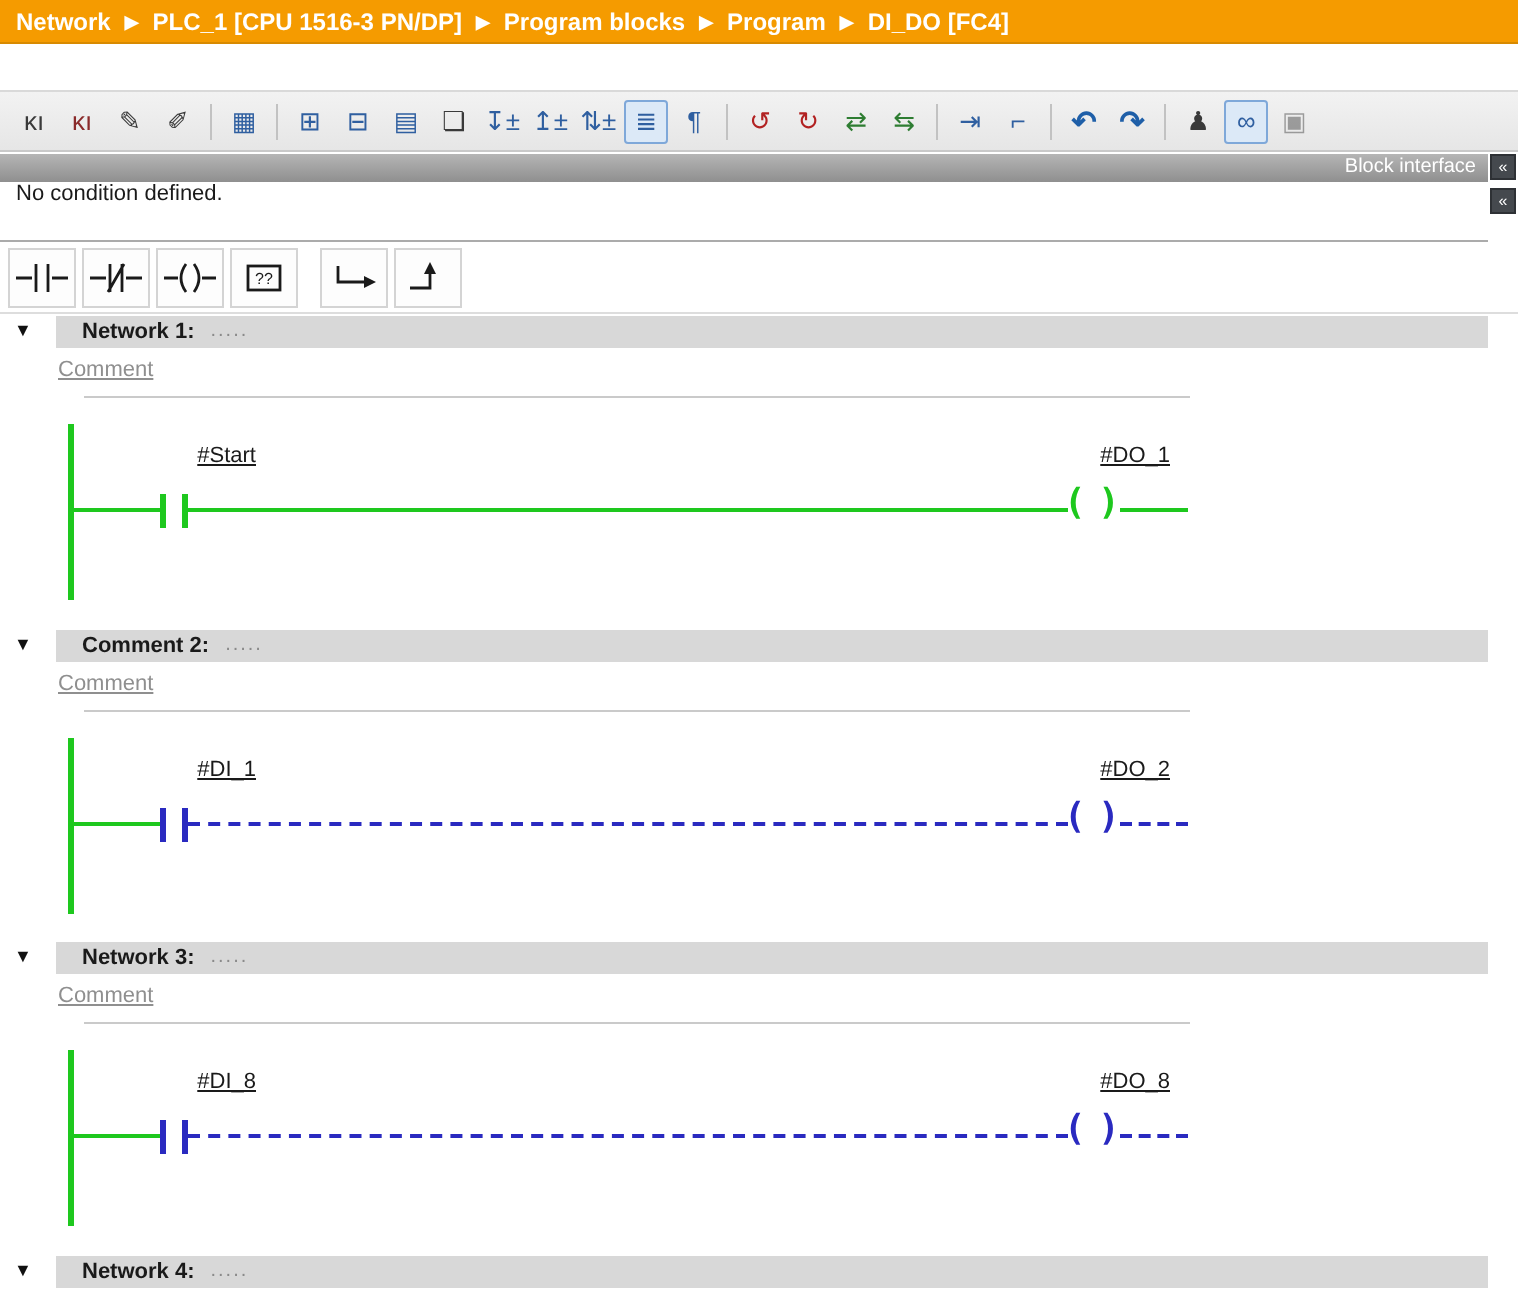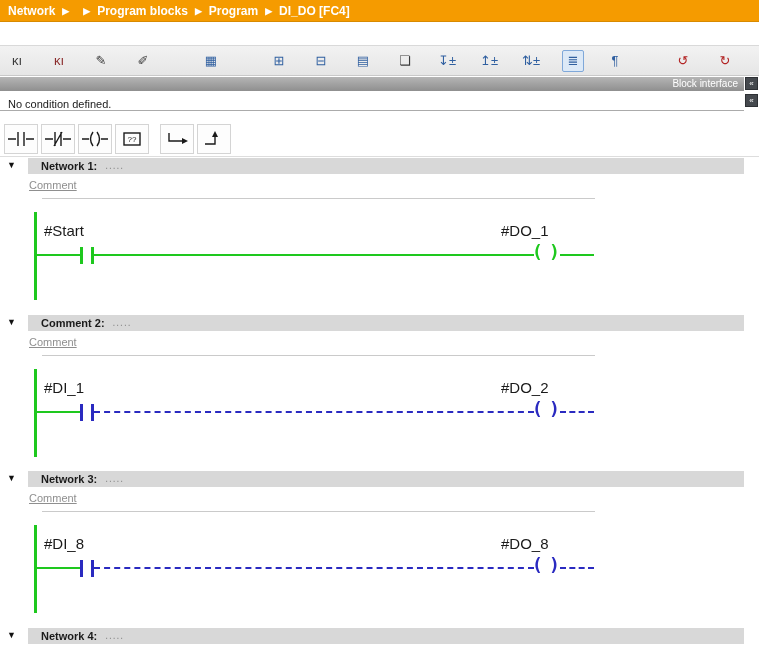--- a/index.html
+++ b/index.html
@@ -21,21 +21,21 @@
     display:flex;align-items:center;padding-left:8px;
     color:#fff;font-size:12px;font-weight:bold;white-space:nowrap;
   }
   .crumb-item{cursor:default;}
   .crumb-sep{margin:0 7px;font-size:9px;line-height:22px;}
   
   #toolbar{
     position:absolute;top:45px;left:0;right:0;height:31px;
     background:linear-gradient(#F2F2F2,#E6E6E6);
     border-top:1px solid #D9D9D9;border-bottom:1px solid #C9C9C9;
-    display:flex;align-items:center;padding-left:6px;gap:20px;
+    display:flex;align-items:center;padding-left:6px;gap:2px;
   }
   .tbi{
     min-width:22px;height:22px;padding:0 1px;
     display:flex;align-items:center;justify-content:center;
     font-size:13px;color:#3A3A3A;border:1px solid transparent;border-radius:2px;
   }
   .tbi.c-red{color:#B22222;}
   .tbi.c-green{color:#2E7D32;}
   .tbi.c-blue{color:#2F5FA0;}
   .tbi.c-bold{color:#1F5FA8;font-weight:bold;font-size:15px;}
@@ -52,22 +52,22 @@
   }
   .panel-btn{
     position:absolute;right:1px;width:13px;height:13px;
     background:#45494E;color:#fff;font-size:8px;line-height:12px;text-align:center;
     border:1px solid #2E3135;
   }
   #pbtn1{top:77px;}
   #pbtn2{top:94px;}
   
   #condrow{
-    position:absolute;top:91px;left:0;right:15px;height:20px;background:#fff;
-    border-bottom:1px solid #ABABAB;display:flex;align-items:flex-end;
+    position:absolute;top:91px;left:0;right:15px;height:30px;background:#fff;
+    border-bottom:1px solid #ABABAB;display:flex;align-items:flex-start;
     padding-left:8px;font-size:11px;
   }
   
   #favbar{
     position:absolute;top:122px;left:0;right:0;height:35px;background:#fff;
     display:flex;align-items:center;padding-left:4px;gap:3px;
     border-bottom:1px solid #DDDDDD;
   }
   .fav{
     width:34px;height:30px;border:1px solid #D4D4D4;background:#FDFDFD;
@@ -98,28 +98,29 @@
   .net-blue .s2,.net-blue .s3{border-top:2px dashed var(--blue);}
   .tick{position:absolute;top:35px;width:3px;height:17px;}
   .net-green .tick{background:var(--green);}
   .net-blue .tick{background:var(--blue);}
   .paren{
     position:absolute;top:31px;font-family:"DejaVu Sans Mono",monospace;
     font-size:18px;font-weight:bold;line-height:18px;
   }
   .net-green .paren{color:var(--green);}
   .net-blue .paren{color:var(--blue);}
-  .operand{position:absolute;top:10px;font-size:15px;text-align:left;color:#1A1A1A;}
+  .operand{position:absolute;top:10px;font-size:11px;text-align:right;color:#1A1A1A;text-decoration:underline;}
 </style>
 </head>
 <body>
 
 <div id="crumb">
   <span class="crumb-item">Network</span>
   <span class="crumb-sep">▶</span>
+  <span class="crumb-item">PLC_1 [CPU 1516-3 PN/DP]</span>
   <span class="crumb-sep">▶</span>
   <span class="crumb-item">Program blocks</span>
   <span class="crumb-sep">▶</span>
   <span class="crumb-item">Program</span>
   <span class="crumb-sep">▶</span>
   <span class="crumb-item">DI_DO [FC4]</span>
 </div>
 
 <div id="toolbar">
   <span class="tbi">ĸı</span>

